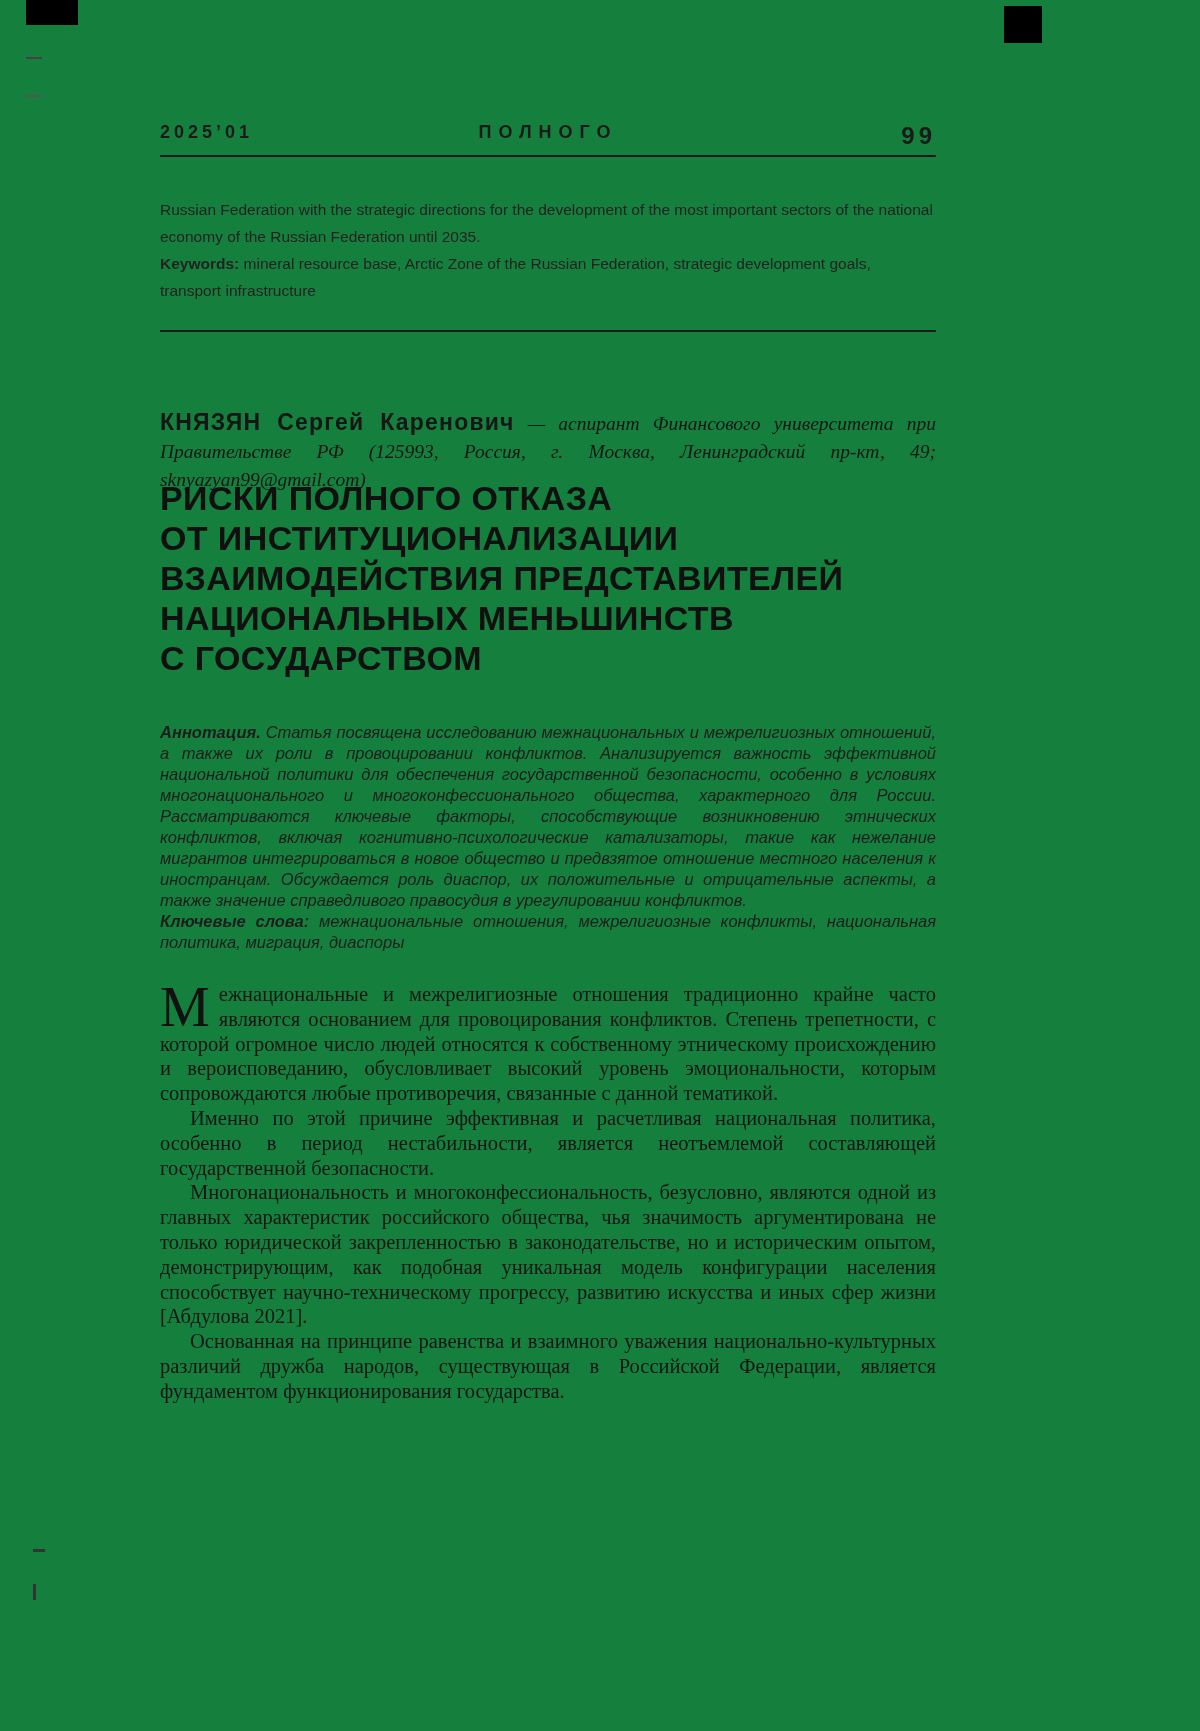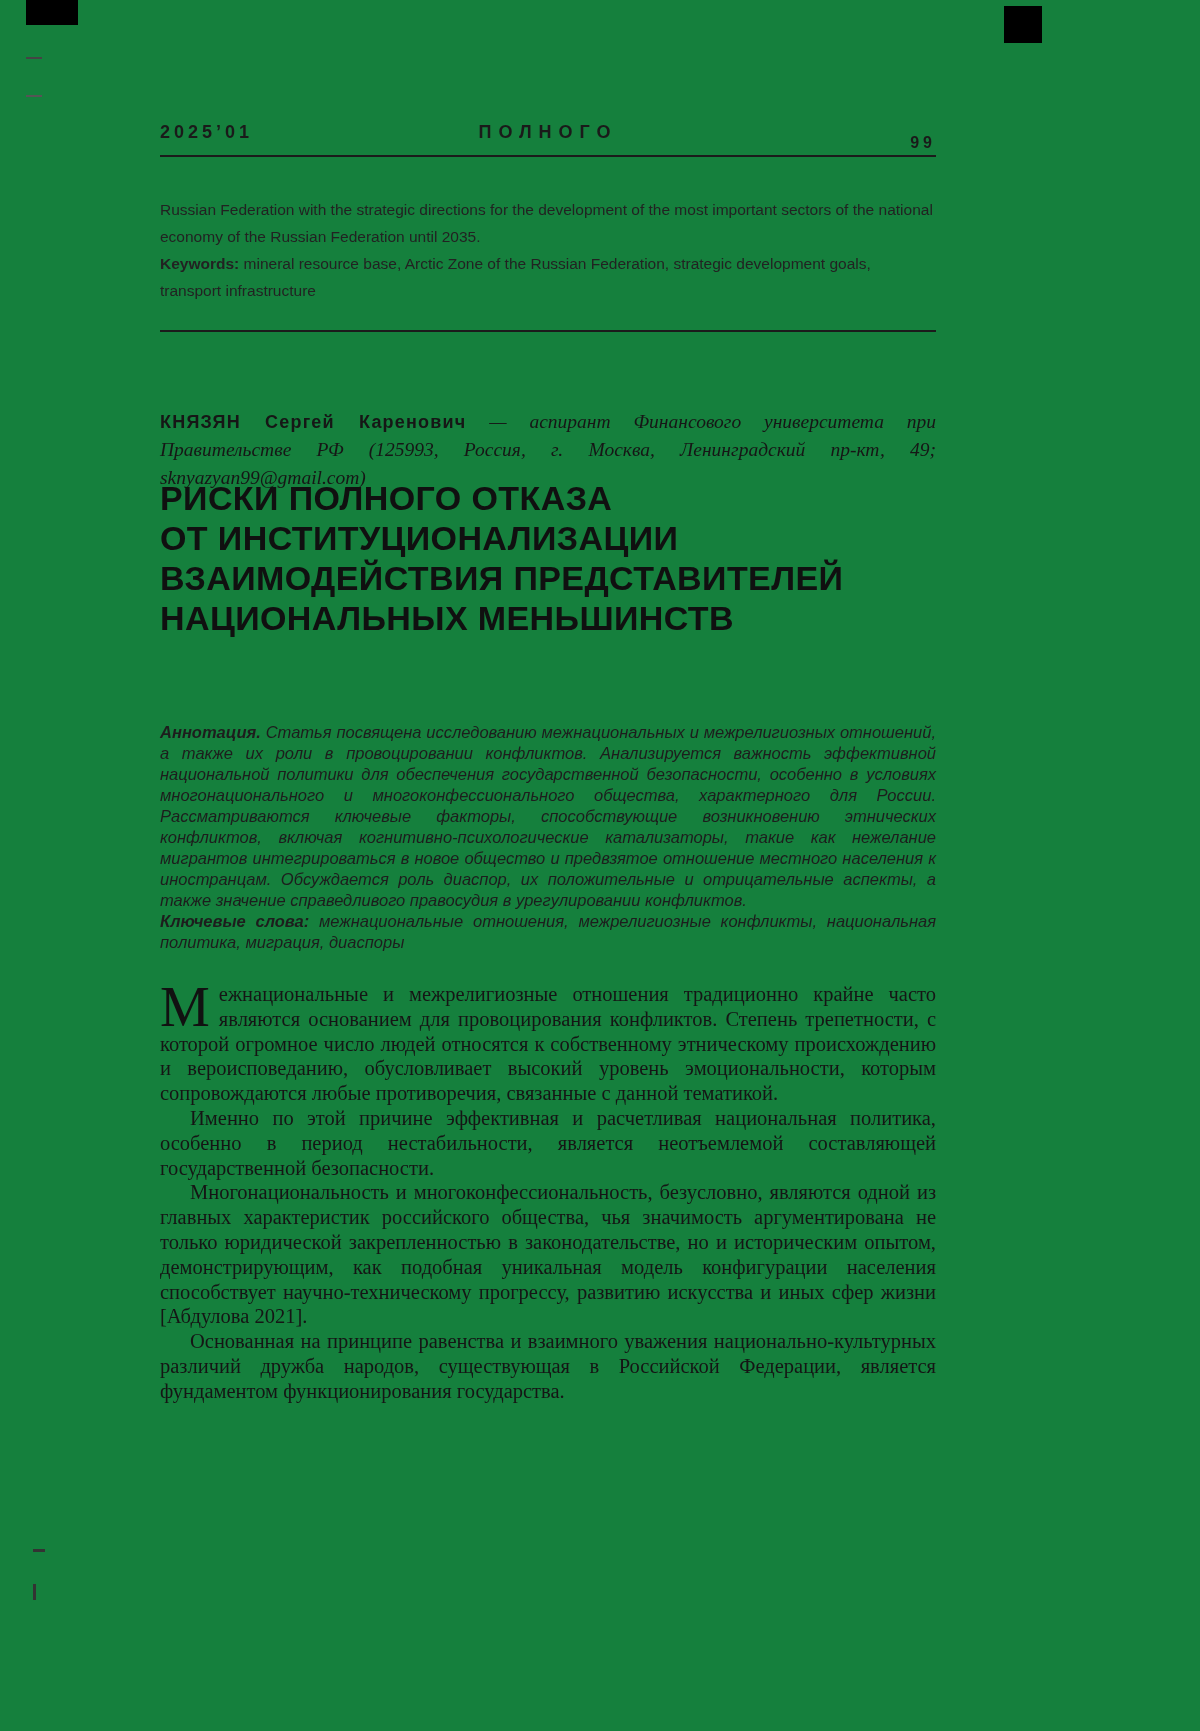--- a/index.html
+++ b/index.html
@@ -20,33 +20,33 @@
   .mark-tr  { left:1004px; top:6px;   width:38px; height:37px; }
   .mark-bl1 { left:33px;  top:1549px; width:12px; height:3px;  background:#333; }
   .mark-bl2 { left:33px;  top:1584px; width:3px;  height:16px; background:#333; }
 
   .col { position:absolute; left:160px; width:776px; }
 
   
   .header { top:122px; height:26px; font-family:"Liberation Sans", sans-serif; font-weight:bold; color:#1a1a1a; }
   .header .issue { position:absolute; left:0; top:0; font-size:18px; letter-spacing:4px; }
   .header .jname { position:absolute; left:50%; top:0; transform:translateX(-50%); font-size:18px; letter-spacing:7px; }
-  .header .pnum  { position:absolute; right:0; top:12px; font-size:16px; letter-spacing:4px; }
+  .header .pnum  { position:absolute; right:0; top:0; font-size:24px; letter-spacing:4px; }
   .rule { background:#1b1b1b; }
   .header-rule { top:155px; height:2px; }
 
   
   .prev { top:196px; font-family:"Liberation Sans", sans-serif; font-size:15.5px; line-height:27px; color:#222; text-align:left; }
   .prev .kw-label { font-weight:bold; }
 
   .section-rule { top:330px; height:2px; }
 
   
   .author { top:408px; font-size:19.5px; line-height:28px; font-style:italic; text-align:justify; color:#161616; }
-  .author .author-name { font-style:normal; font-family:"Liberation Sans", sans-serif; font-weight:bold; font-size:18px; letter-spacing:1.2px; }
+  .author .author-name { font-style:normal; font-family:"Liberation Sans", sans-serif; font-weight:bold; font-size:23px; letter-spacing:1.2px; }
 
   
   .title { top:478px; font-family:"Liberation Sans", sans-serif; font-weight:bold; font-size:34px; line-height:40px; letter-spacing:0.4px; color:#101010; }
   .title .tl { display:block; }
 
   
   .abstract { top:722px; font-family:"Liberation Sans", sans-serif; font-style:italic; font-size:16.5px; line-height:21px; text-align:justify; color:#1d1d1d; }
   .abstract b { font-weight:bold; }
 
   
@@ -81,20 +81,21 @@
 
   <div class="col rule section-rule"></div>
 
   <p class="col author"><span class="author-name">КНЯЗЯН Сергей Каренович</span><span class="affil"> — аспирант Финансового университета при Правительстве РФ (125993, Россия, г. Москва, Ленинградский пр-кт, 49; sknyazyan99@gmail.com)</span></p>
 
   <h1 class="col title">
     <span class="tl">РИСКИ ПОЛНОГО ОТКАЗА</span>
     <span class="tl">ОТ ИНСТИТУЦИОНАЛИЗАЦИИ</span>
     <span class="tl">ВЗАИМОДЕЙСТВИЯ ПРЕДСТАВИТЕЛЕЙ</span>
     <span class="tl">НАЦИОНАЛЬНЫХ МЕНЬШИНСТВ</span>
+    <span class="tl">С ГОСУДАРСТВОМ</span>
   </h1>
 
   <div class="col abstract">
     <p><b>Аннотация.</b><span> Статья посвящена исследованию межнациональных и межрелигиозных отношений, а также их роли в провоцировании конфликтов. Анализируется важность эффективной национальной политики для обеспечения государственной безопасности, особенно в условиях многонационального и многоконфессионального общества, характерного для России. Рассматриваются ключевые факторы, способствующие возникновению этнических конфликтов, включая когнитивно-психологические катализаторы, такие как нежелание мигрантов интегрироваться в новое общество и предвзятое отношение местного населения к иностранцам. Обсуждается роль диаспор, их положительные и отрицательные аспекты, а также значение справедливого правосудия в урегулировании конфликтов.</span></p>
     <p><b>Ключевые слова:</b><span> межнациональные отношения, межрелигиозные конфликты, национальная политика, миграция, диаспоры</span></p>
   </div>
 
   <div class="col body-text">
     <p class="first"><span class="dropcap">М</span><span>ежнациональные и межрелигиозные отношения традиционно крайне часто являются основанием для провоцирования конфликтов. Степень трепетности, с которой огромное число людей относятся к собственному этническому происхождению и вероисповеданию, обусловливает высокий уровень эмоциональности, которым сопровождаются любые противоречия, связанные с данной тематикой.</span></p>
     <p>Именно по этой причине эффективная и расчетливая национальная политика, особенно в период нестабильности, является неотъемлемой составляющей государственной безопасности.</p>

